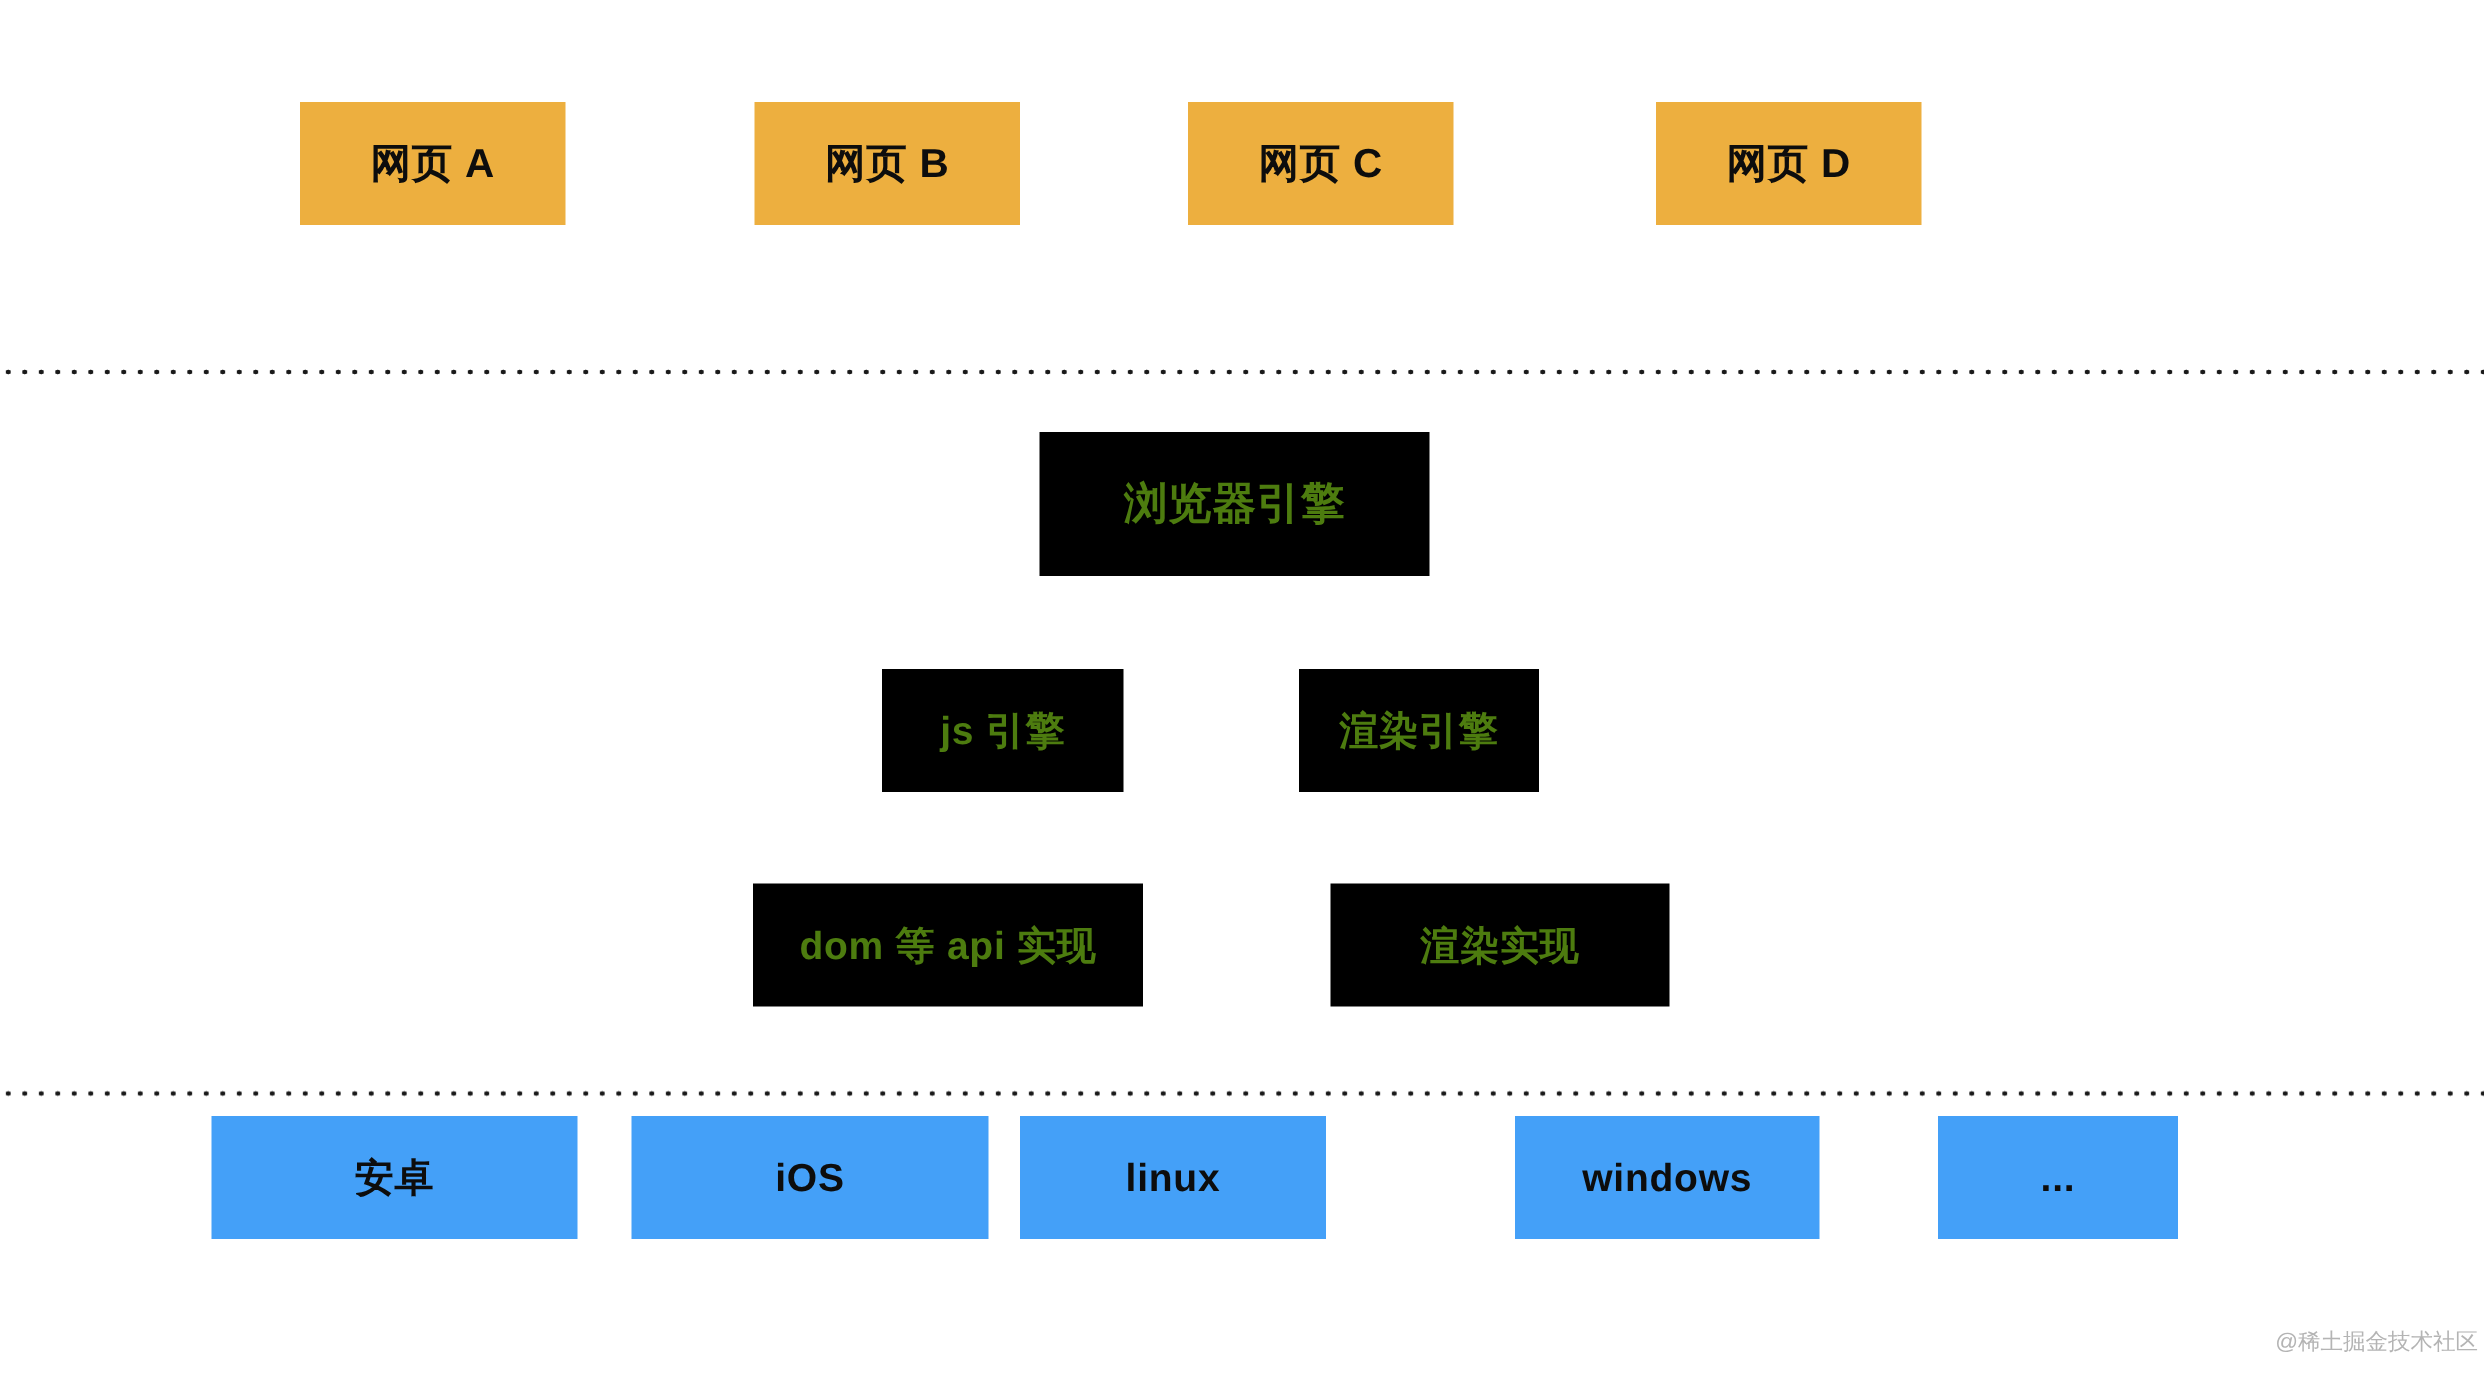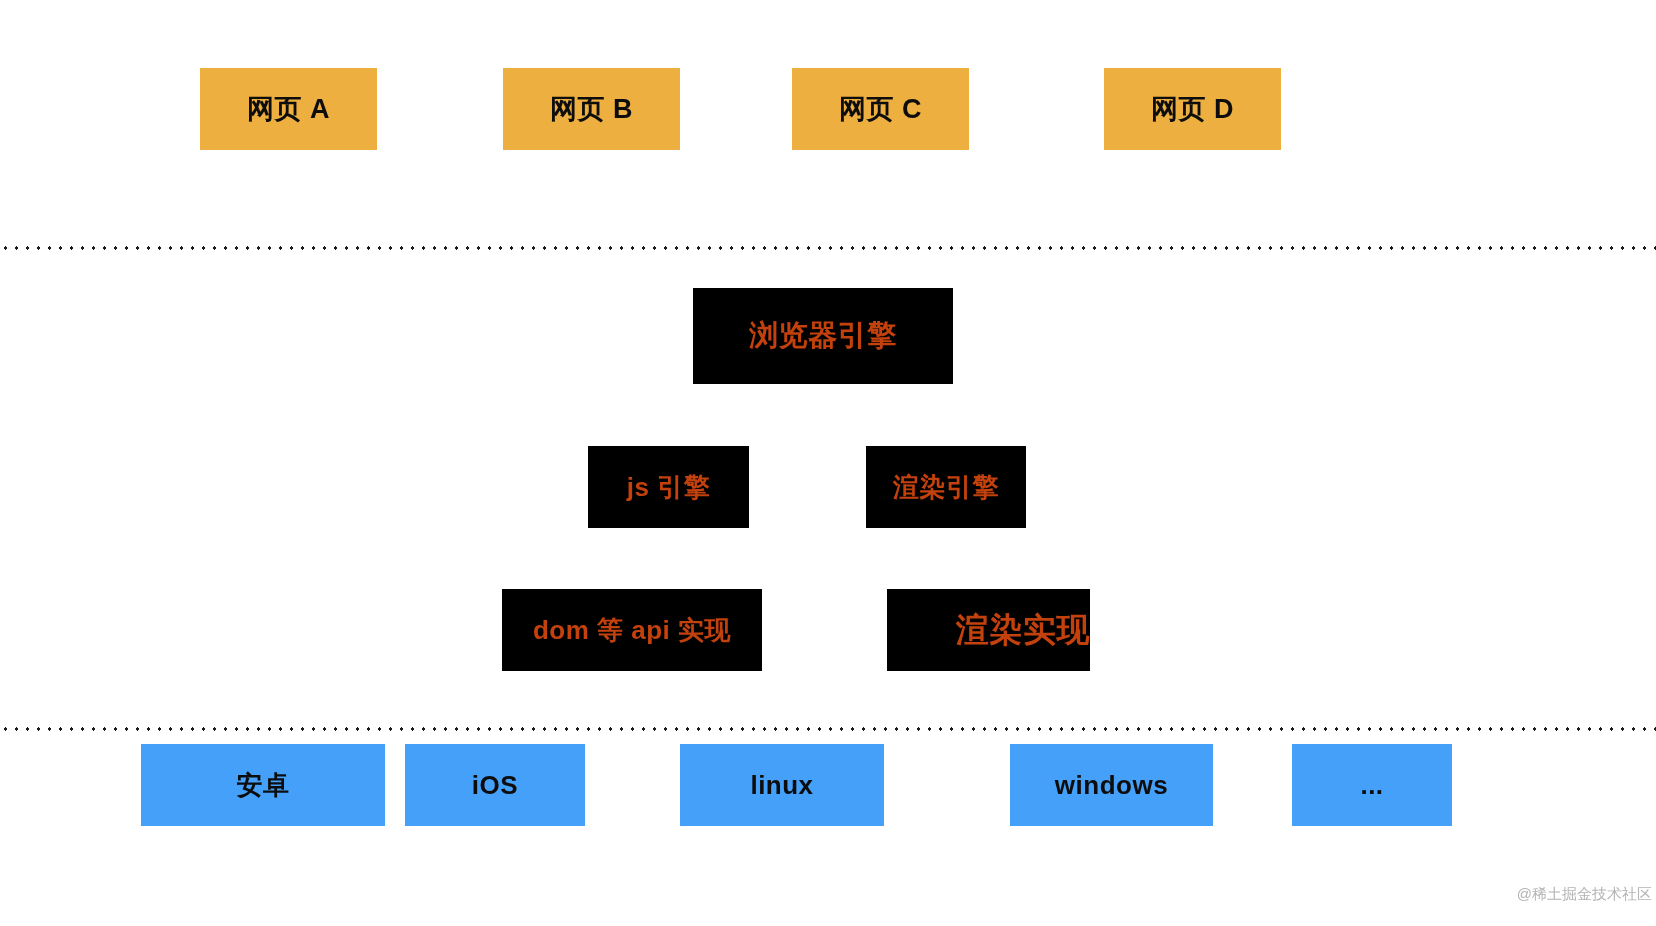--- a/index.html
+++ b/index.html
@@ -38,21 +38,21 @@
     height: 82px;
   }
   .page-box.p0 { left: 200px; width: 177px; }
   .page-box.p1 { left: 503px; width: 177px; }
   .page-box.p2 { left: 792px; width: 177px; }
   .page-box.p3 { left: 1104px; width: 177px; }
 
   
   .engine-box {
     background: #000000;
-    color: #c2410c;
+    color: #4d7c0f;
   }
   .engine-box.lvl1 {
     top: 288px;
     left: 693px;
     width: 260px;
     height: 96px;
     font-size: 29px;
   }
   .engine-box.lvl2a {
     top: 446px;
@@ -71,36 +71,35 @@
   .engine-box.lvl3a {
     top: 589px;
     left: 502px;
     width: 260px;
     height: 82px;
     font-size: 26px;
   }
   .engine-box.lvl3b {
     top: 589px;
     left: 887px;
-    width: 203px;
+    width: 226px;
     height: 82px;
-    font-size: 33px;
-    justify-content: flex-end;
+    font-size: 26px;
   }
 
   
   .os-box {
     background: #44a0f8;
     color: #0d0d0d;
     font-size: 26px;
     top: 744px;
     height: 82px;
   }
   .os-box.o0 { left: 141px; width: 244px; }
-  .os-box.o1 { left: 405px; width: 180px; }
+  .os-box.o1 { left: 421px; width: 238px; }
   .os-box.o2 { left: 680px; width: 204px; }
   .os-box.o3 { left: 1010px; width: 203px; }
   .os-box.o4 { left: 1292px; width: 160px; }
 
   
   .divider {
     position: absolute;
     left: 0;
     width: 1656px;
     height: 4px;

